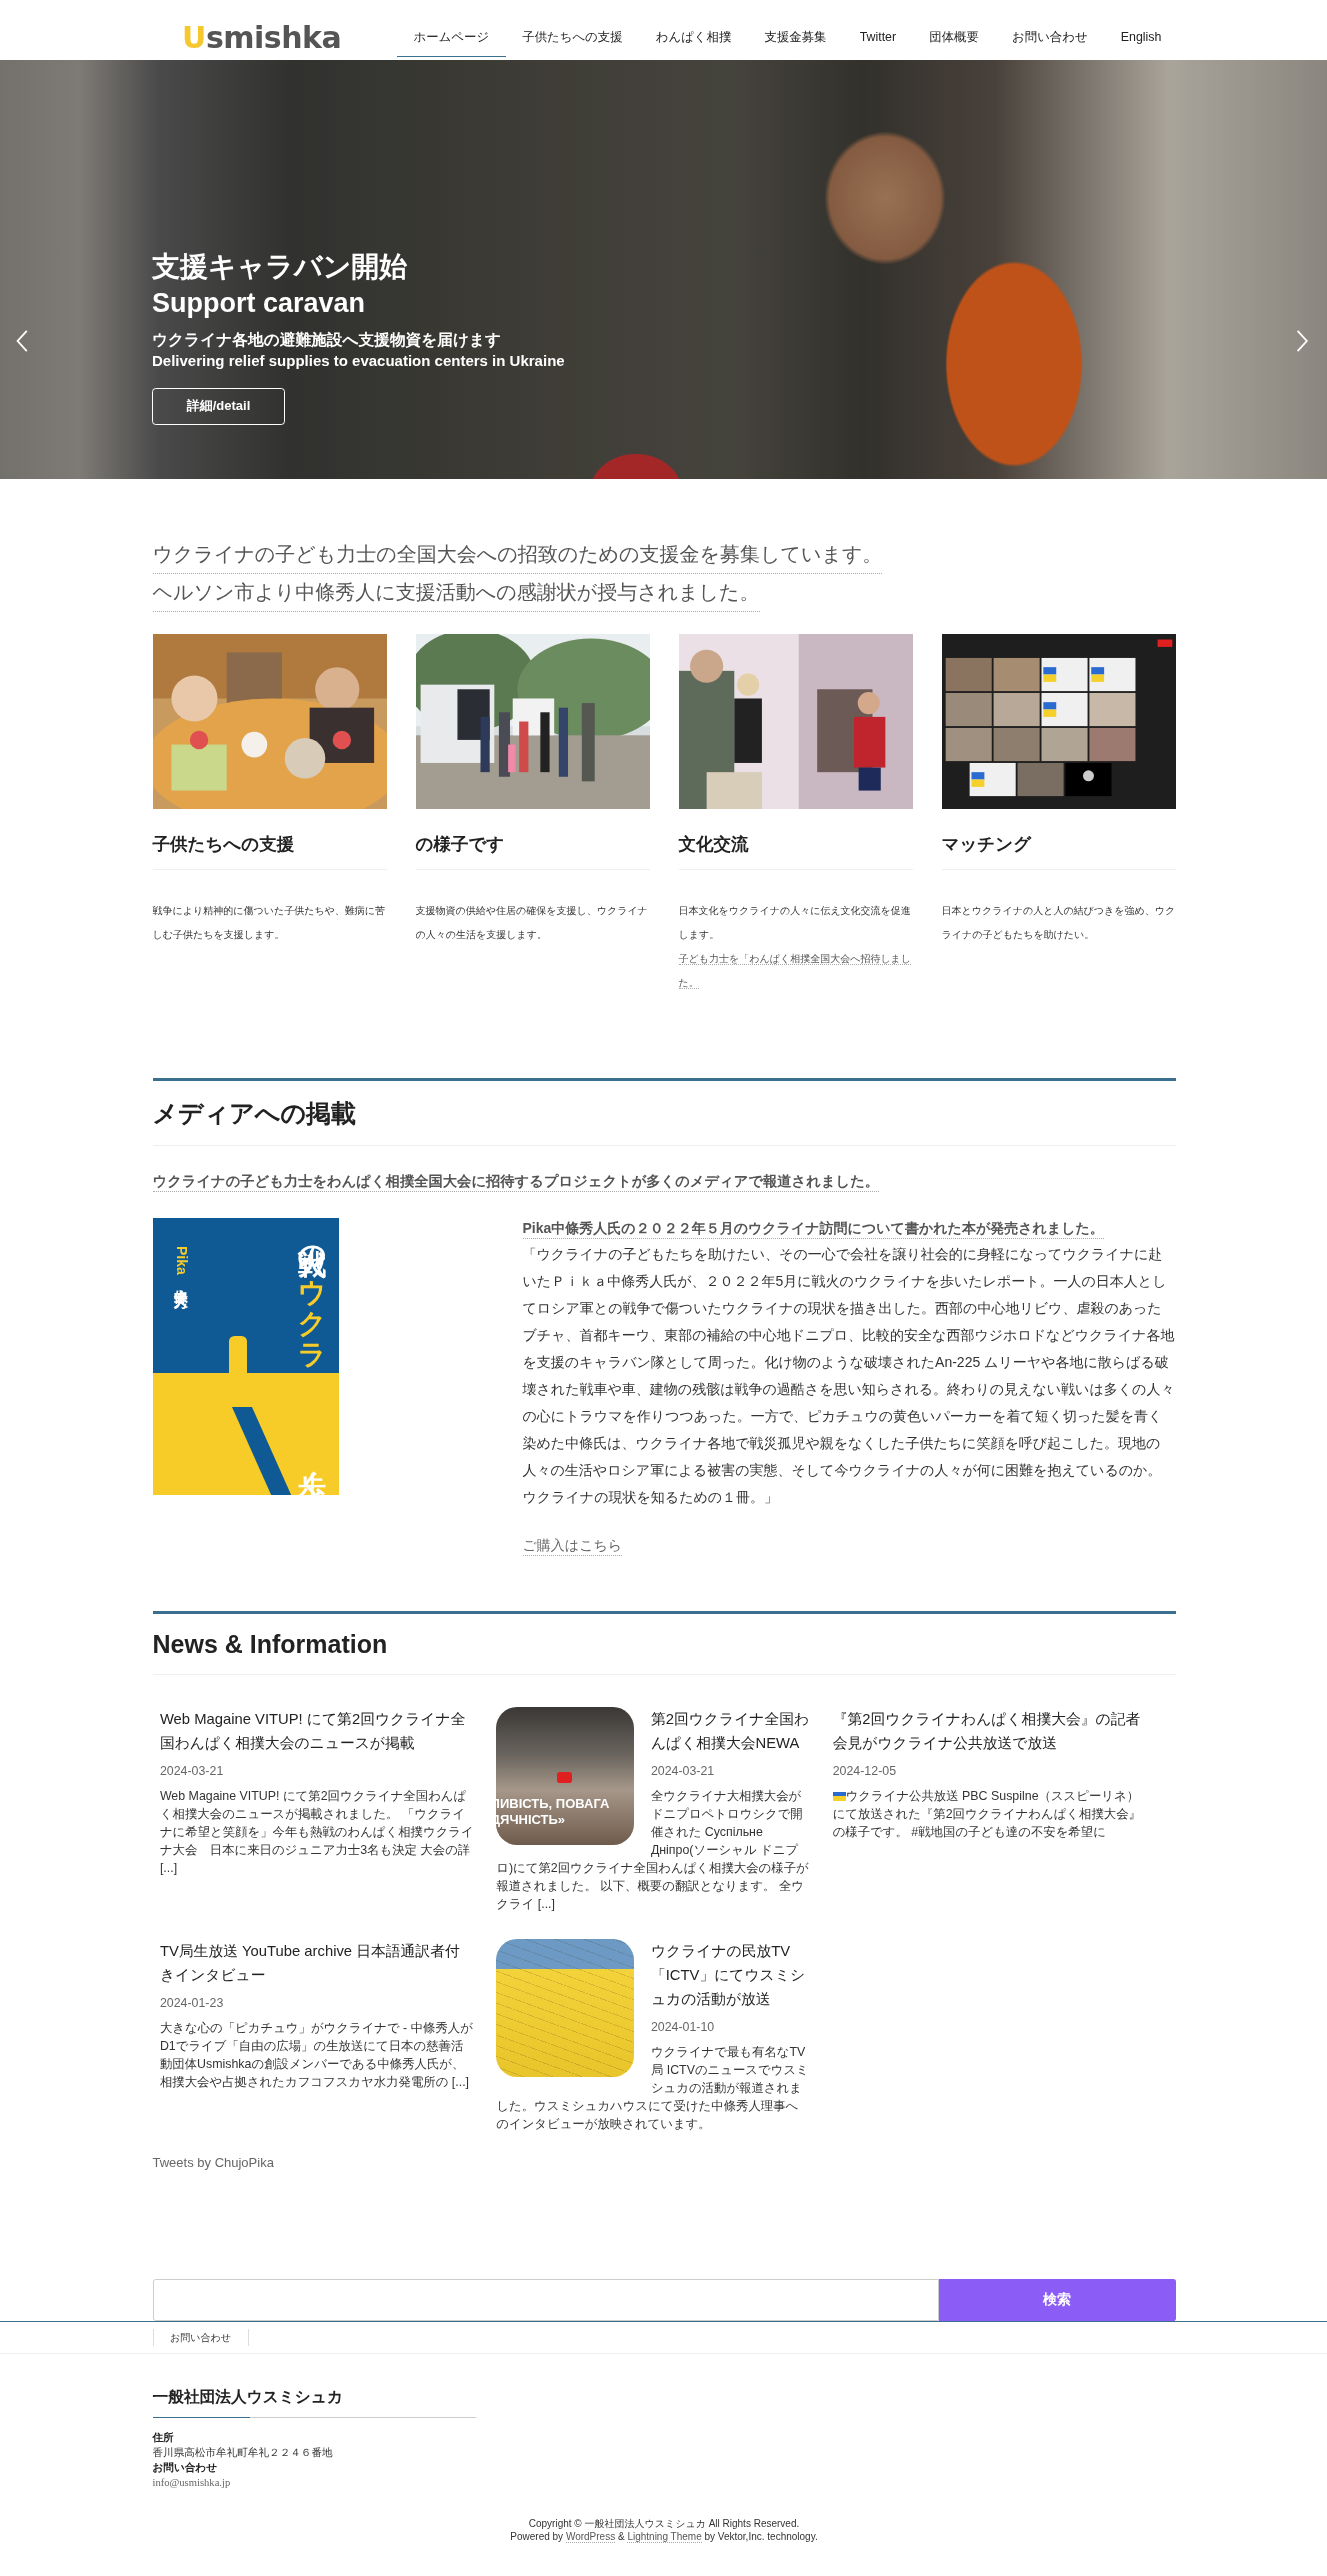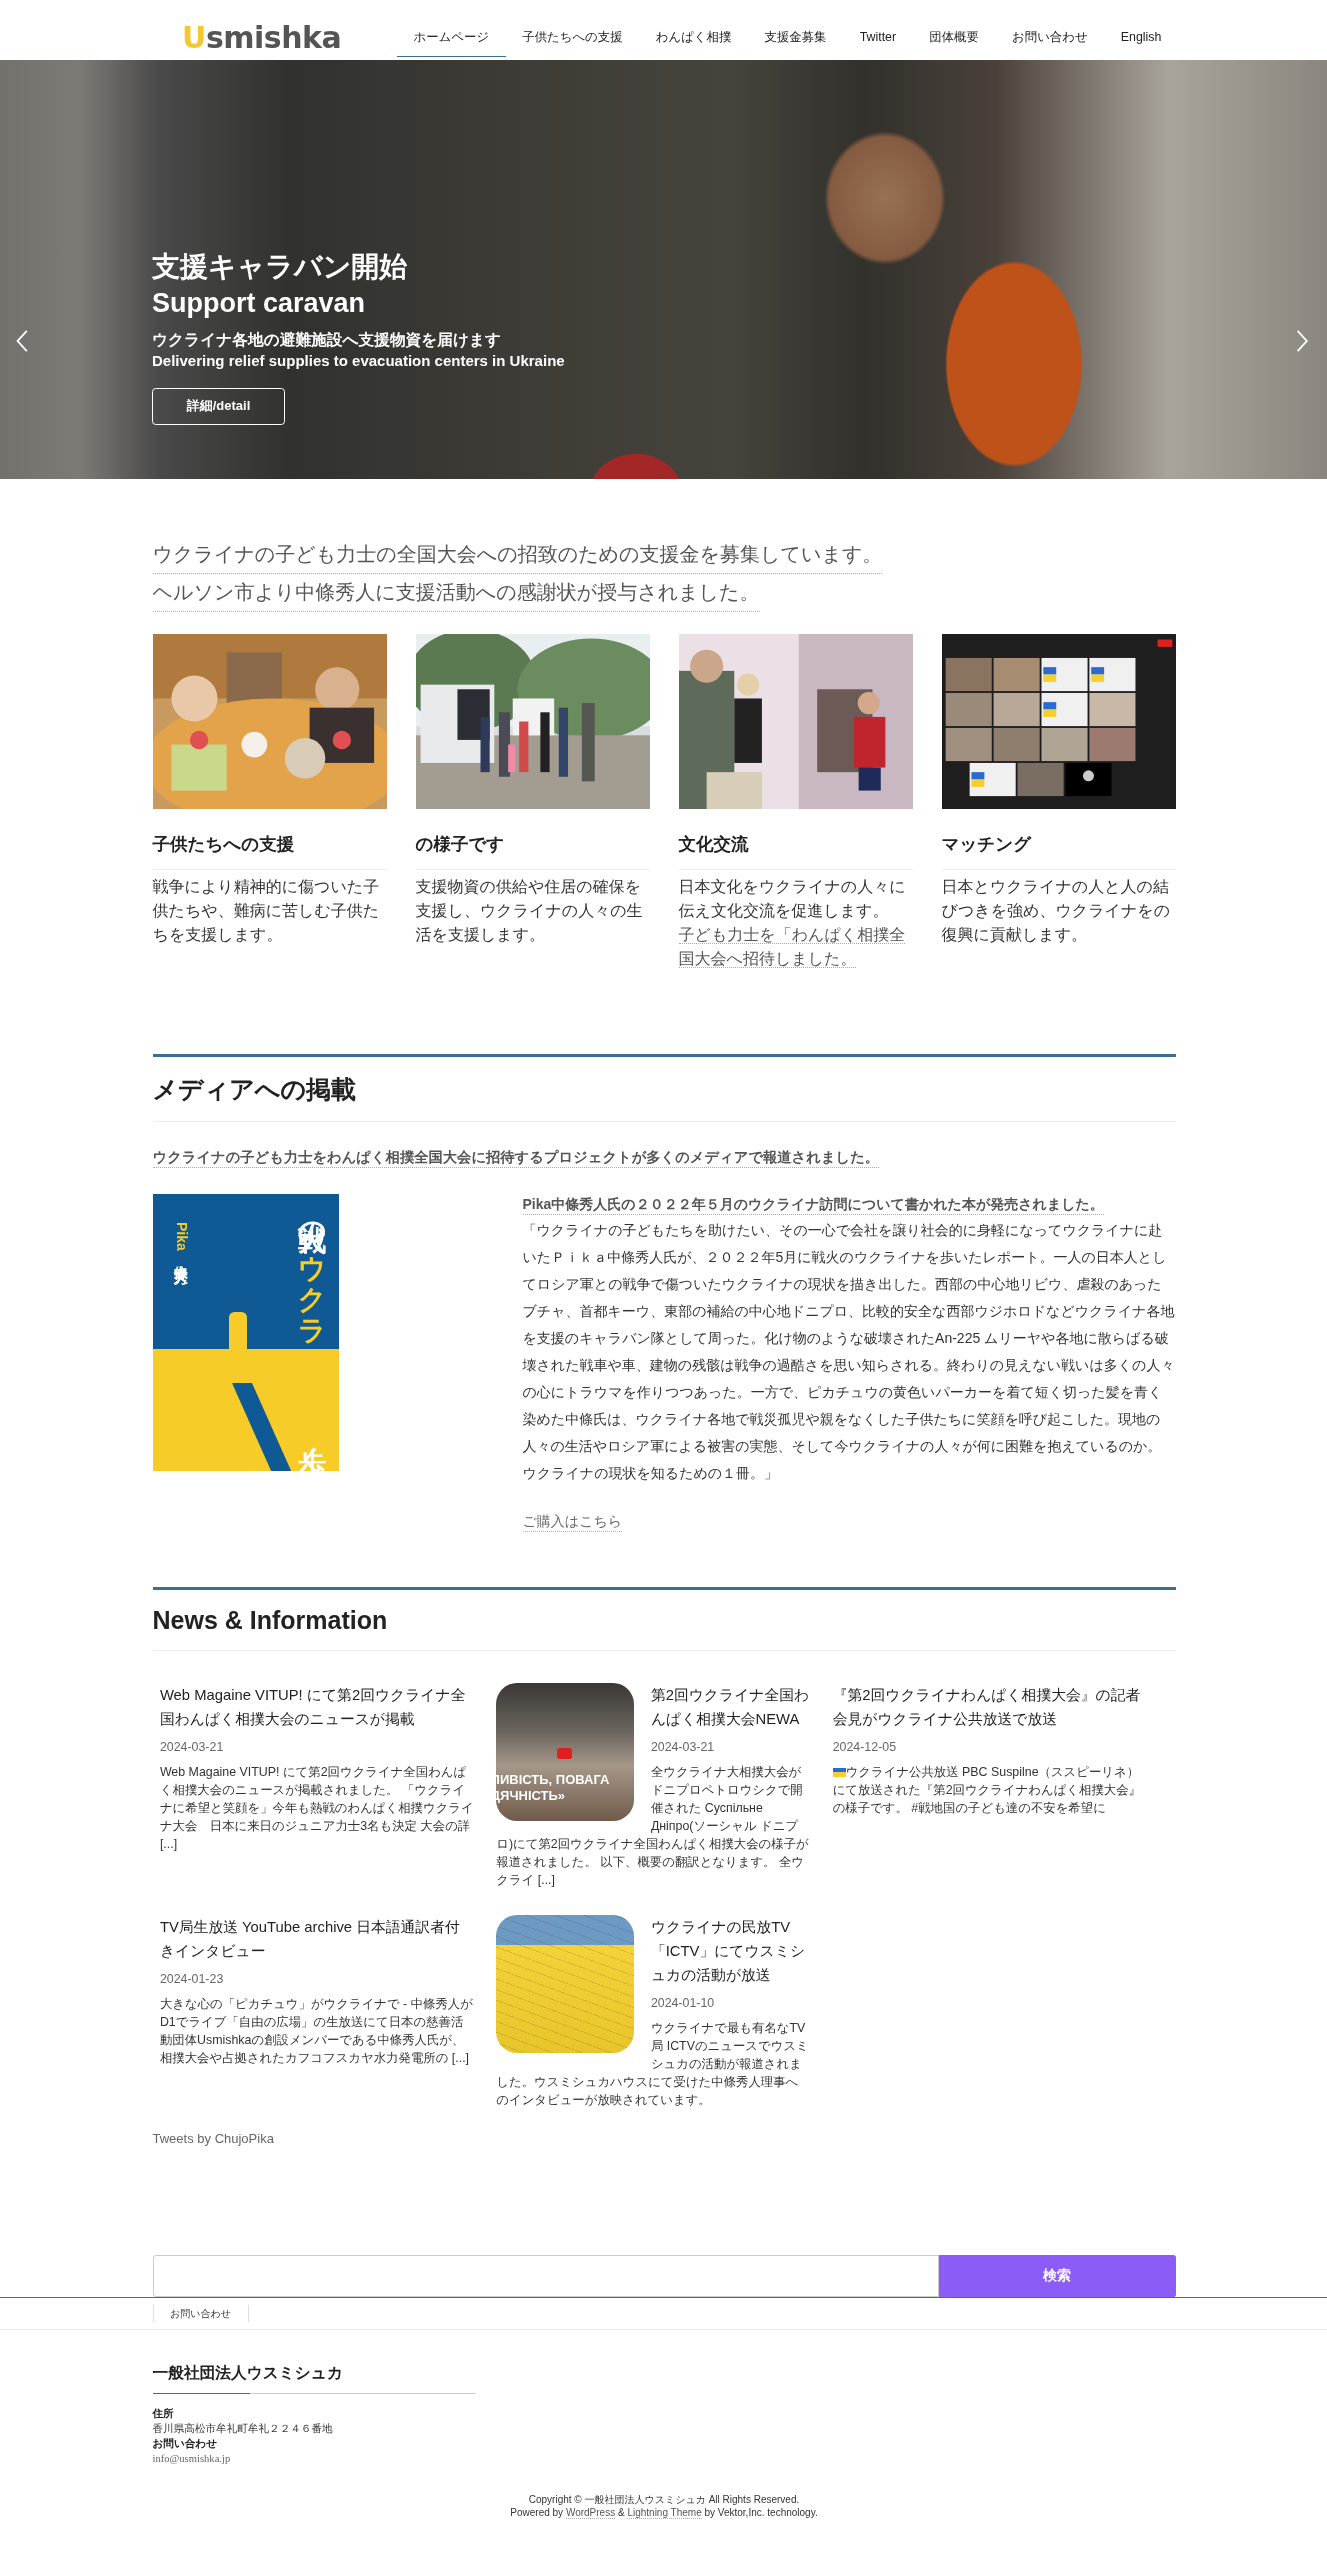--- a/index.html
+++ b/index.html
@@ -39,21 +39,21 @@
 
   
   .intro { padding-top: 57px; }
   .intro-link { display: inline-block; font-size: 20px; color: #555; line-height: 37px; border-bottom: 0.9px dotted #aaa; }
 
   
   .features { display: flex; justify-content: space-between; margin-top: 22px; }
   .feature { width: 234px; }
   .feature-img { width: 234px; height: 175px; }
   .feature-title { font-size: 17.5px; font-weight: bold; color: #222; margin-top: 20px; padding-bottom: 13px; border-bottom: 0.9px solid #eee; }
-  .feature-desc { font-size: 16px; line-height: 24px; margin-top: 5px; color: #333; }
+  .feature-desc { font-size: 10px; line-height: 24px; margin-top: 29px; color: #333; }
   .feature-desc .lnk { color: #555; border-bottom: 0.9px dotted #aaa; }
 
   
   .section { margin-top: 0; }
   .sec-topline { height: 2.8px; background: #3a6f8f; }
   .sec-title { font-size: 25px; font-weight: bold; color: #222; padding: 16.6px 0 14.8px; border-bottom: 0.9px solid #eee; }
 
   .media { padding-top: 83px; }
   .media-lead { margin-top: 26px; font-size: 14.3px; color: #555; display: inline-block; border-bottom: 0.9px dotted #aaa; font-weight: bold; }
   .media-body { display: flex; margin-top: 26px; }
@@ -234,21 +234,21 @@
           <rect x="30" y="140" width="50" height="36" fill="#f0f0f0"></rect>
           <rect x="32" y="150" width="14" height="8" fill="#2a6bd1"></rect>
             <rect x="32" y="158" width="14" height="8" fill="#f5d02a"></rect>
           <rect x="82" y="140" width="50" height="36" fill="#7a6e62"></rect>
           <rect x="134" y="140" width="50" height="36" fill="#000"></rect>
           <circle cx="159" cy="154" r="6" fill="#ccc"></circle>
         </g>
         <rect x="234" y="6" width="16" height="8" fill="#e02020"></rect>
       </svg>
       <div class="feature-title">マッチング</div>
-      <div class="feature-desc">日本とウクライナの人と人の結びつきを強め、ウクライナをの復興に貢献します。</div>
+      <div class="feature-desc">日本とウクライナの人と人の結びつきを強め、ウクライナの子どもたちを助けたい。</div>
     </div>
   </section>
 
   <section class="section media">
     <div class="sec-topline"></div>
     <h2 class="sec-title">メディアへの掲載</h2>
     <a class="media-lead">ウクライナの子ども力士をわんぱく相撲全国大会に招待するプロジェクトが多くのメディアで報道されました。</a>
     <div class="media-body">
       <a class="book">
         <div class="book-title"><span>戦火の</span><span class="y">ウクライナを</span><span>歩く</span></div>

